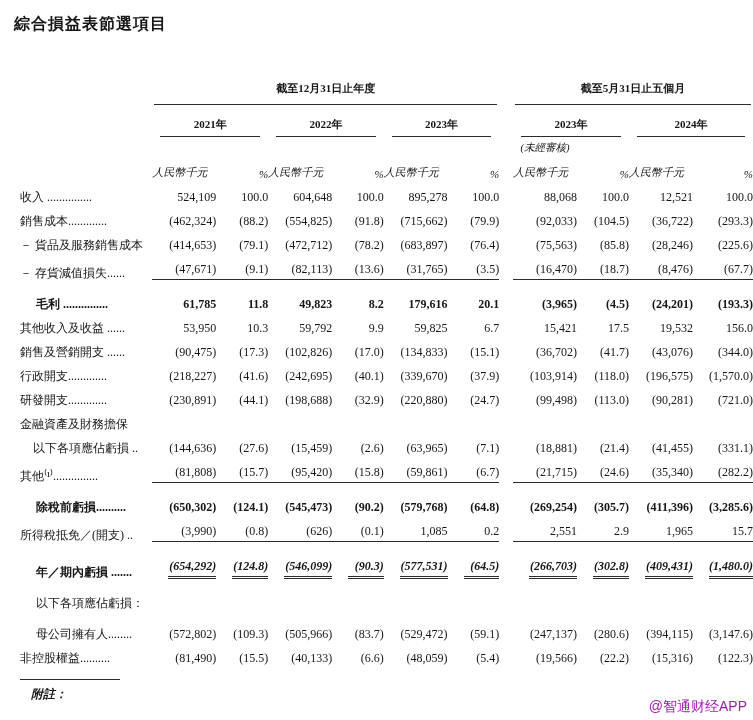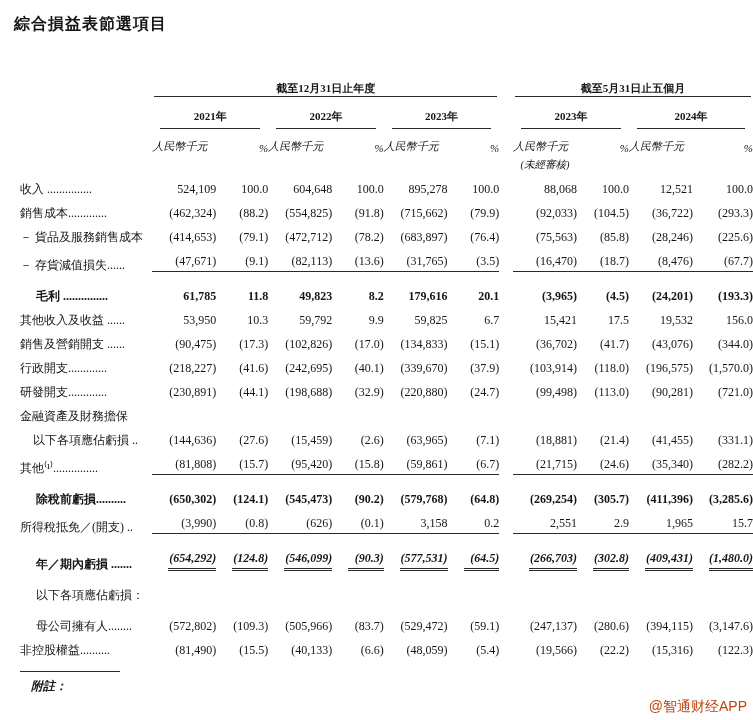--- a/index.html
+++ b/index.html
@@ -17,21 +17,21 @@
     border-collapse:collapse;table-layout:fixed;
     margin:46px 0 0 20px;
   }
   col.c-lbl{width:133px;}
   col.c-num{width:64px;}
   col.c-pct{width:52px;}
   col.c-num4{width:78px;}
   th,td{padding:0;font-weight:normal;vertical-align:bottom;}
   
   .grp{font-size:11px;font-weight:700;text-align:center;padding:0 2px;}
-  .grp .u{border-bottom:1.4px solid #2a2a2a;padding-bottom:0;}
+  .grp .u{border-bottom:1.4px solid #2a2a2a;padding-bottom:8px;}
   .grp-gap{padding-left:16px;text-align:center;}
   .yr{font-size:11px;font-weight:700;text-align:center;padding:12px 8px 0 8px;}
   .yr .u{border-bottom:1.4px solid #2a2a2a;padding-bottom:4px;}
   .yr-gap{padding-left:22px;}
   .unit{font-size:11px;font-style:italic;text-align:left;padding-top:10px;white-space:nowrap;}
   .unit-gap{padding-left:14px;}
   .unitpct{font-size:11px;font-style:italic;text-align:right;padding-top:10px;}
   .unaud{font-size:10.5px;font-style:italic;text-align:center;padding:4px 0 0 14px;white-space:nowrap;}
   
   .lbl{font-size:12px;text-align:left;white-space:nowrap;overflow:hidden;}
@@ -43,21 +43,21 @@
   .u1 .ci{border-bottom:1.3px solid #2a2a2a;padding-bottom:3px;}
   .u2 .ci{border-bottom:3px double #2a2a2a;padding-bottom:3px;font-style:italic;}
   tr.bold .ci{font-weight:700;}
   tr.gap .ci{padding-top:17px;margin-left:16px;}
   
   .noteline{width:100px;border-top:1.2px solid #2a2a2a;margin:14px 0 6px 20px;}
   .notelabel{font-size:12px;font-style:italic;font-weight:700;margin-left:31px;}
   .watermark{
     position:absolute;right:6px;bottom:4px;
     font-family:"Liberation Sans",sans-serif;
-    font-size:14px;color:#c2410c;
+    font-size:14px;color:#a21caf;
   }
 </style>
 </head>
 <body>
 
 <div class="title">綜合損益表節選項目</div>
 
 <table>
   <colgroup>
     <col class="c-lbl">
@@ -95,37 +95,37 @@
         </th>
       <th class="yr yr-gap" colspan="2">
           <div class="u">2023年</div>
         </th>
       <th class="yr" colspan="2">
           <div class="u">2024年</div>
         </th>
     </tr>
     <tr>
       <td class="lbl"></td>
+      <td colspan="6"></td>
+      <td class="unaud">(未經審核)</td>
+      <td colspan="3"></td>
+    </tr>
+    <tr>
+      <td class="lbl"></td>
       <td class="unit">人民幣千元</td>
       <td class="unitpct">%</td>
       <td class="unit">人民幣千元</td>
       <td class="unitpct">%</td>
       <td class="unit">人民幣千元</td>
       <td class="unitpct">%</td>
       <td class="unit unit-gap">人民幣千元</td>
       <td class="unitpct">%</td>
       <td class="unit">人民幣千元</td>
       <td class="unitpct">%</td>
     </tr>
-    <tr>
-      <td class="lbl"></td>
-      <td colspan="6"></td>
-      <td class="unaud">(未經審核)</td>
-      <td colspan="3"></td>
-    </tr>
   </thead>
   <tbody>
       <tr>
         <td class="lbl">
           <div class="ci">收入 ...............</div>
         </td>
         <td class="num">
           <div class="ci">524,109</div>
         </td>
         <td class="num">
@@ -586,21 +586,21 @@
         <td class="num u1">
           <div class="ci">(0.8)</div>
         </td>
         <td class="num u1">
           <div class="ci">(626)</div>
         </td>
         <td class="num u1">
           <div class="ci">(0.1)</div>
         </td>
         <td class="num u1">
-          <div class="ci">3,158</div>
+          <div class="ci">1,085</div>
         </td>
         <td class="num u1">
           <div class="ci">0.2</div>
         </td>
         <td class="num gapcol u1">
           <div class="ci">2,551</div>
         </td>
         <td class="num u1">
           <div class="ci">2.9</div>
         </td>

